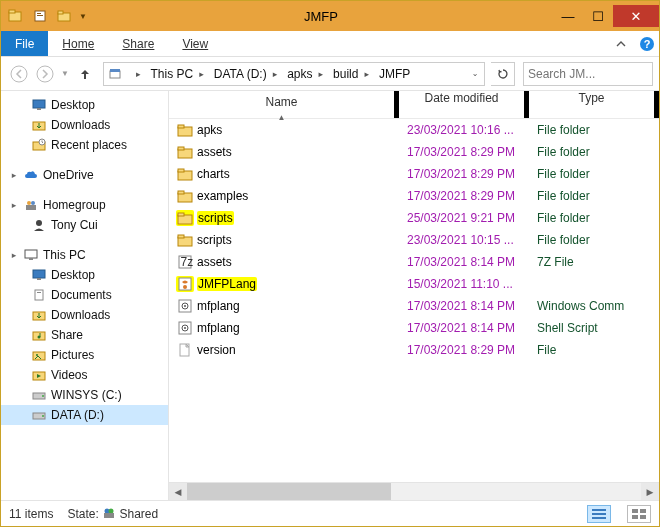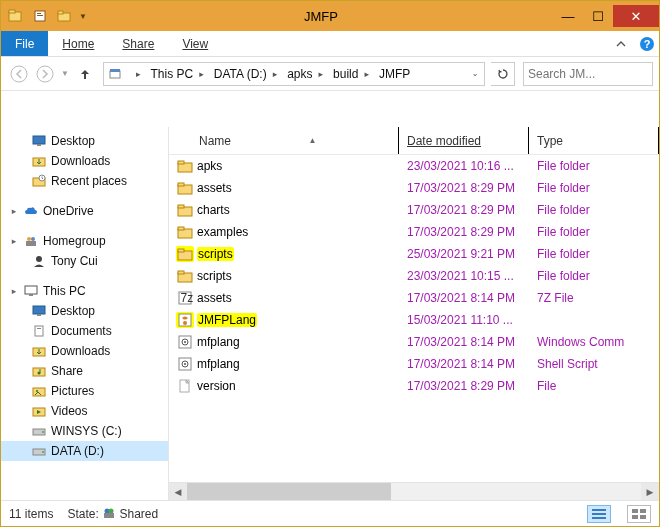--- a/index.html
+++ b/index.html
@@ -29,43 +29,43 @@
   .nav .navbtn.enabled { color: #333; }
   .nav .crumbbox { flex: 1; height: 24px; border: 1px solid #ccc; display: flex; align-items: center; overflow: hidden; margin: 0 4px; }
   .crumbbox .picon { width: 22px; display: flex; align-items: center; justify-content: center; }
   .crumbbox .crumb { padding: 0 4px 0 6px; display: flex; align-items: center; gap: 2px; height: 100%; color: #111; }
   .crumbbox .crumb .sep { color: #555; font-size: 9px; margin-left: 4px; }
   .crumbbox .dd { margin-left: auto; width: 18px; display: flex; align-items: center; justify-content: center; color: #555; }
   .nav .refresh { width: 24px; height: 24px; border: 1px solid #ccc; border-left: none; display:flex; align-items:center; justify-content:center; color:#444; }
   .nav .search { width: 130px; height: 24px; border: 1px solid #ccc; margin-left: 6px; display:flex; align-items:center; }
   .nav .search input { border: none; outline: none; flex:1; padding: 0 4px; font-size: 12px; color:#777; background:transparent; }
   
-  .body { flex: 1; display: flex; overflow: hidden; margin-top: 36px; }
+  .body { flex: 1; display: flex; overflow: hidden; }
   .tree { width: 168px; border-right: 1px solid #e4e4e4; overflow-y: auto; padding: 4px 0; position:relative; }
   .tree::-webkit-scrollbar { width: 16px; }
   .tree .group { margin-bottom: 10px; }
   .tree .node { display: flex; align-items: center; height: 20px; padding-left: 8px; gap: 4px; color:#111; }
   .tree .node.child { padding-left: 30px; }
   .tree .node .tw { width: 10px; color: #666; font-size: 9px; display:flex; justify-content:center; }
   .tree .node .ic { width: 16px; display:flex; justify-content:center; align-items:center; }
   .tree .node.selected { background: #cce8ff; }
   
   .list { flex: 1; display: flex; flex-direction: column; overflow: hidden; }
   .list .header { height: 28px; border-bottom: 1px solid #eaeaea; display: flex; align-items: center; color: #333; }
-  .list .header .col { padding: 0 8px; border-right: 1px solid #000000; height: 100%; display: flex; align-items: center; gap: 4px; }
+  .list .header .col { padding: 0 8px; border-right: 5px solid #000000; height: 100%; display: flex; align-items: center; gap: 4px; flex-direction: column; }
   .list .header .col.name { flex: 0 0 230px; }
-  .list .header .col.date { flex: 0 0 130px; text-decoration: underline; }
+  .list .header .col.date { flex: 0 0 130px; }
   .list .header .col.type { flex: 1; }
   .list .header .sortcaret { font-size:8px; color:#666; }
   .list .rows { flex: 1; overflow: auto; }
   .list .row { display: flex; align-items: center; height: 22px; }
   .list .row .cell { padding: 0 8px; white-space: nowrap; overflow: hidden; text-overflow: ellipsis; }
   .list .row .cell.name { flex: 0 0 230px; display:flex; align-items:center; gap:4px; }
   .list .row .cell.date { flex: 0 0 130px; color:#a21caf; }
-  .list .row .cell.type { flex: 1; color:#a21caf; }
+  .list .row .cell.type { flex: 1; color:#14532d; }
   .list .row .ficon { width:16px; height:16px; display:flex; align-items:center; justify-content:center; }
   .hl { background: #ffff00; border-radius:2px; padding:0 1px; }
   
   .hscroll { height: 18px; background: #f0f0f0; display: flex; align-items: center; border-top:1px solid #e4e4e4; }
   .hscroll .harrow { width: 18px; height: 18px; display:flex; align-items:center; justify-content:center; background:#e9e9e9; color:#666; font-size:9px; }
   .hscroll .htrack { flex:1; height:18px; background:#f0f0f0; position:relative; }
   .hscroll .hthumb { position:absolute; left:0; top:0; height:18px; width:45%; background:#cdcdcd; }
   
   .status { height: 26px; border-top: 1px solid #e4e4e4; display: flex; align-items: center; padding: 0 8px; gap: 14px; color: #333; }
   .status .spacer { flex:1; }

